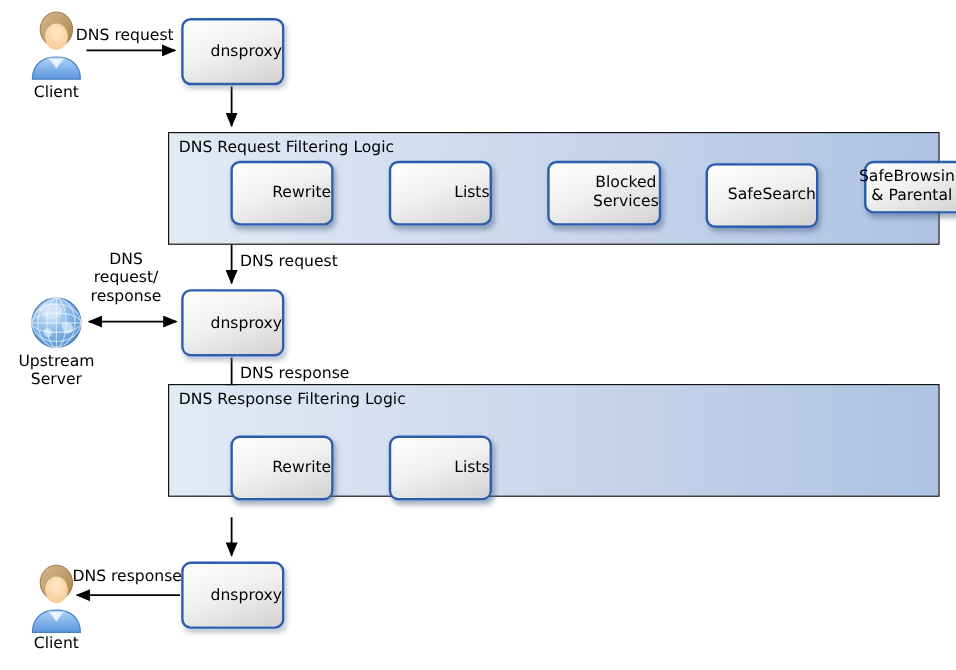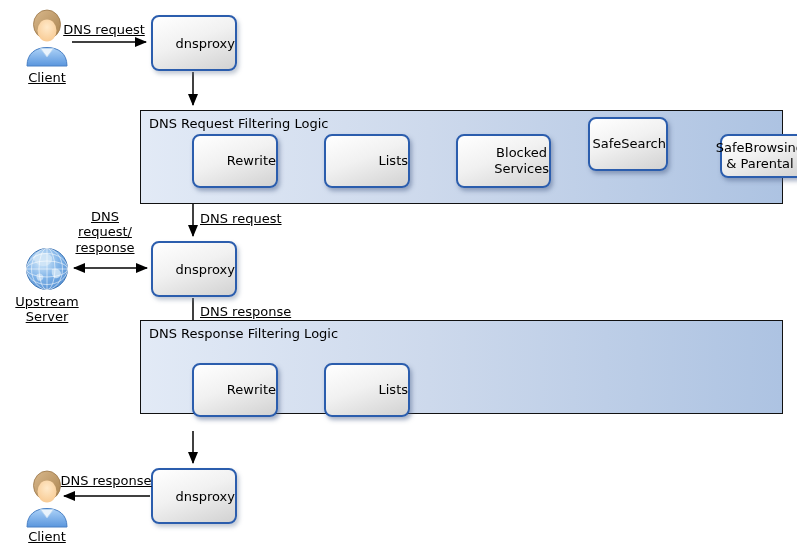--- a/index.html
+++ b/index.html
@@ -45,21 +45,20 @@
   }
   .step {
     box-shadow: 2px 3px 4px rgba(80,100,140,0.5);
     font-size: 13px;
     line-height: 1.2;
     margin-left: 39px;
   }
   .lbl {
     position: absolute;
     line-height: 1.18;
-    text-decoration: underline;
   }
   .center { text-align: center; }
   .multiline { white-space: pre-line; }
   .icon { position: absolute; }
 </style>
 </head>
 <body>
 
 <div class="canvas">
 
@@ -121,21 +120,21 @@
   <div class="node step" style="left:153px;top:134px;width:86px;height:54px">
     <span class="multiline">Rewrite</span>
   </div>
   <div class="node step" style="left:285px;top:134px;width:86px;height:54px">
     <span class="multiline">Lists</span>
   </div>
   <div class="node step" style="left:417px;top:134px;width:95px;height:54px">
     <span class="multiline">Blocked
 Services</span>
   </div>
-  <div class="node step" style="left:549px;top:117px;width:80px;height:54px">
+  <div class="node step" style="left:549px;top:136px;width:94px;height:54px">
     <span class="multiline">SafeSearch</span>
   </div>
   <div class="node step" style="left:681px;top:134px;width:86px;height:44px">
     <span class="multiline">SafeBrowsing
 &amp; Parental</span>
   </div>
 
   <div class="lbl" style="left:200px;top:211px">DNS request</div>
 
   <div class="lbl center multiline" style="left:58px;top:209px;width:94px">DNS

